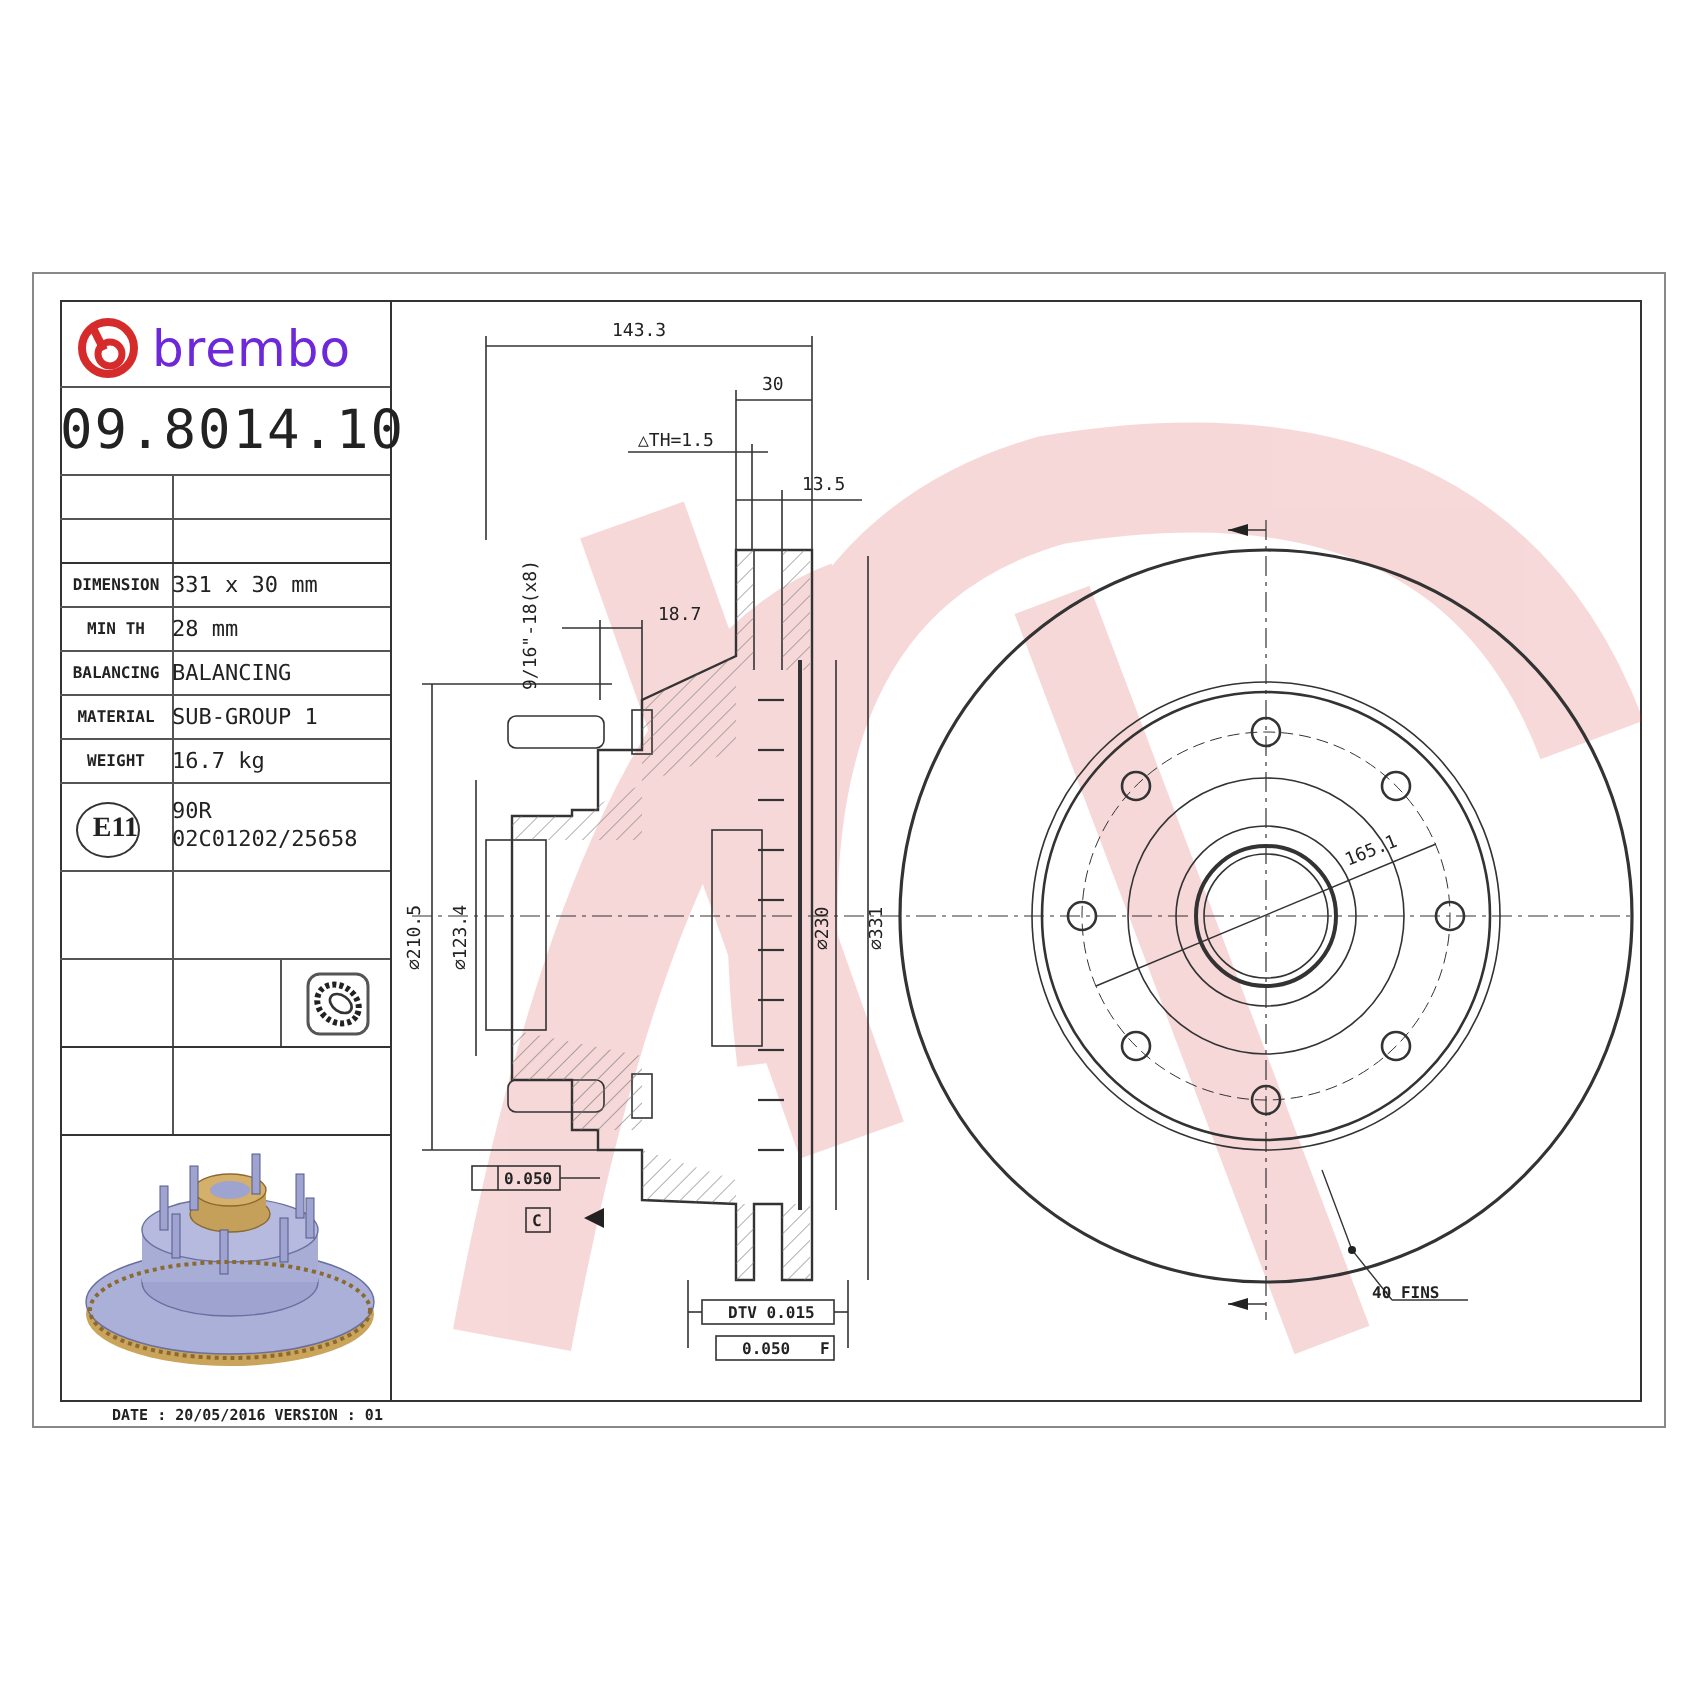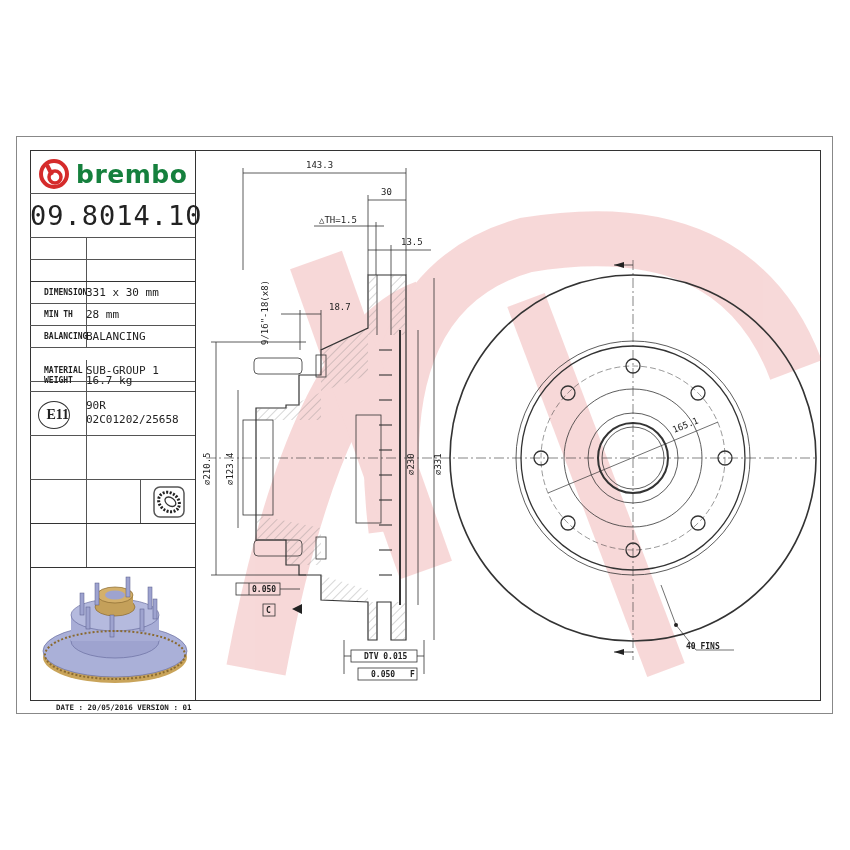--- a/index.html
+++ b/index.html
@@ -3,24 +3,24 @@
 <meta charset="utf-8">
 <style>
   html, body { margin:0; padding:0; background:#fff; }
   body { width:850px; height:850px; position:relative; overflow:hidden; font-family:"Liberation Sans", sans-serif; color:#222; }
   .outer { position:absolute; left:16px; top:136px; width:817px; height:578px; border:1px solid #888; box-sizing:border-box; }
   .inner { position:absolute; left:30px; top:150px; width:791px; height:551px; border:1.5px solid #333; box-sizing:border-box; }
   .leftcol { position:absolute; left:30px; top:150px; width:166px; height:551px; border-right:1.5px solid #333; box-sizing:border-box; }
   .row { position:absolute; left:0; width:165px; border-bottom:1px solid #555; box-sizing:border-box; }
   .row.thick { border-bottom:1.5px solid #333; }
   .vsplit { position:absolute; top:0; bottom:0; border-left:1px solid #555; }
-  .lbl { position:absolute; left:14px; width:56px; text-align:left; font-family:"DejaVu Sans Mono", monospace; font-weight:bold; font-size:8px; }
+  .lbl { position:absolute; left:0; width:56px; text-align:center; font-family:"DejaVu Sans Mono", monospace; font-weight:bold; font-size:8px; }
   .val { position:absolute; left:56px; width:109px; font-family:"DejaVu Sans Mono", monospace; font-size:11px; }
   .logo { position:absolute; left:8px; top:8px; display:flex; align-items:center; gap:6px; }
-  .logo-text { color:#15803d; font-size:25px; font-weight:bold; letter-spacing:0.5px; font-family:"DejaVu Sans", sans-serif; }
+  .logo-text { color:#6d28d9; font-size:25px; font-weight:normal; letter-spacing:0.5px; font-family:"DejaVu Sans", sans-serif; }
   .partno { position:absolute; left:0; width:165px; top:0; height:44px; line-height:44px; text-align:center; font-size:27px; font-family:"DejaVu Sans Mono", monospace; letter-spacing:1px; }
   .e11 { position:absolute; left:8px; top:9px; width:30px; height:26px; border:1.5px solid #333; border-radius:50%; text-align:right; line-height:26px; font-family:"Liberation Serif", serif; font-weight:bold; font-size:14px; }
   .date { position:absolute; left:40px; top:703px; font-family:"DejaVu Sans Mono", monospace; font-weight:bold; font-size:7.5px; }
   .drawing { position:absolute; left:196px; top:150px; width:625px; height:551px; }
   .dimtxt { font-family:"DejaVu Sans Mono", monospace; font-size:9px; fill:#222; }
   .dimtxt-b { font-family:"DejaVu Sans Mono", monospace; font-size:8px; fill:#222; font-weight:bold; }
 </style>
 </head>
 <body>
 
@@ -65,21 +65,21 @@
   <div class="row" style="top:154px;height:22px;">
     <div class="vsplit" style="left:56px;"></div>
     <div class="lbl" style="line-height:22px;">MIN TH</div>
     <div class="val" style="line-height:22px;">28 mm</div>
   </div>
   <div class="row" style="top:176px;height:22px;padding-left:34px;">
     <div class="vsplit" style="left:56px;"></div>
     <div class="lbl" style="line-height:22px;">BALANCING</div>
     <div class="val" style="line-height:22px;">BALANCING</div>
   </div>
-  <div class="row" style="top:198px;height:22px;margin-top:12px;">
+  <div class="row" style="top:198px;height:22px;">
     <div class="vsplit" style="left:56px;"></div>
     <div class="lbl" style="line-height:22px;">MATERIAL</div>
     <div class="val" style="line-height:22px;">SUB-GROUP 1</div>
   </div>
   <div class="row" style="top:220px;height:22px;">
     <div class="vsplit" style="left:56px;"></div>
     <div class="lbl" style="line-height:22px;">WEIGHT</div>
     <div class="val" style="line-height:22px;">16.7 kg</div>
   </div>
 

